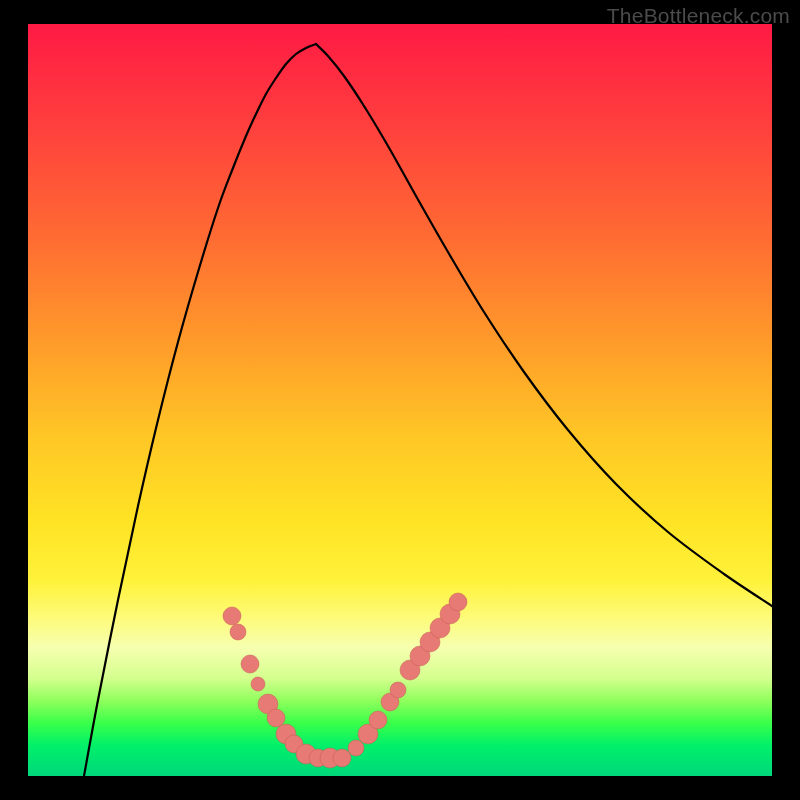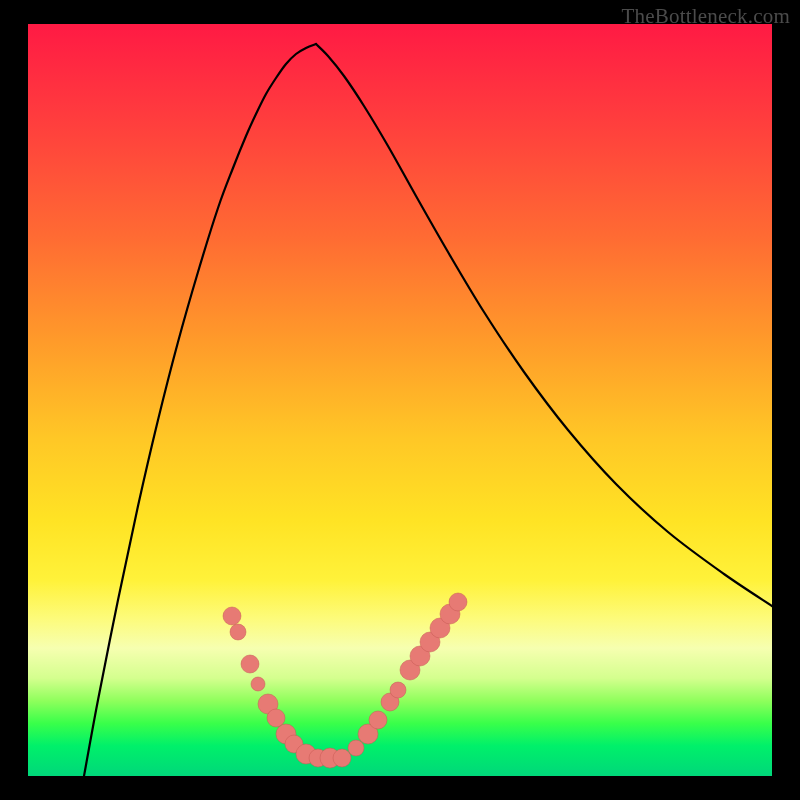--- a/index.html
+++ b/index.html
@@ -20,21 +20,20 @@
   .watermark {
     position: absolute;
     top: 4px;
     right: 10px;
     color: #4b4b4b;
     font-size: 21px;
     font-weight: 500;
     letter-spacing: 0.2px;
     z-index: 20;
     text-align: right;
-    font-family: Liberation Serif, serif;
   }
   .plot-frame {
     position: absolute;
     left: 28px;
     top: 24px;
     width: 744px;
     height: 752px;
     background: #000;
     overflow: hidden;
   }

